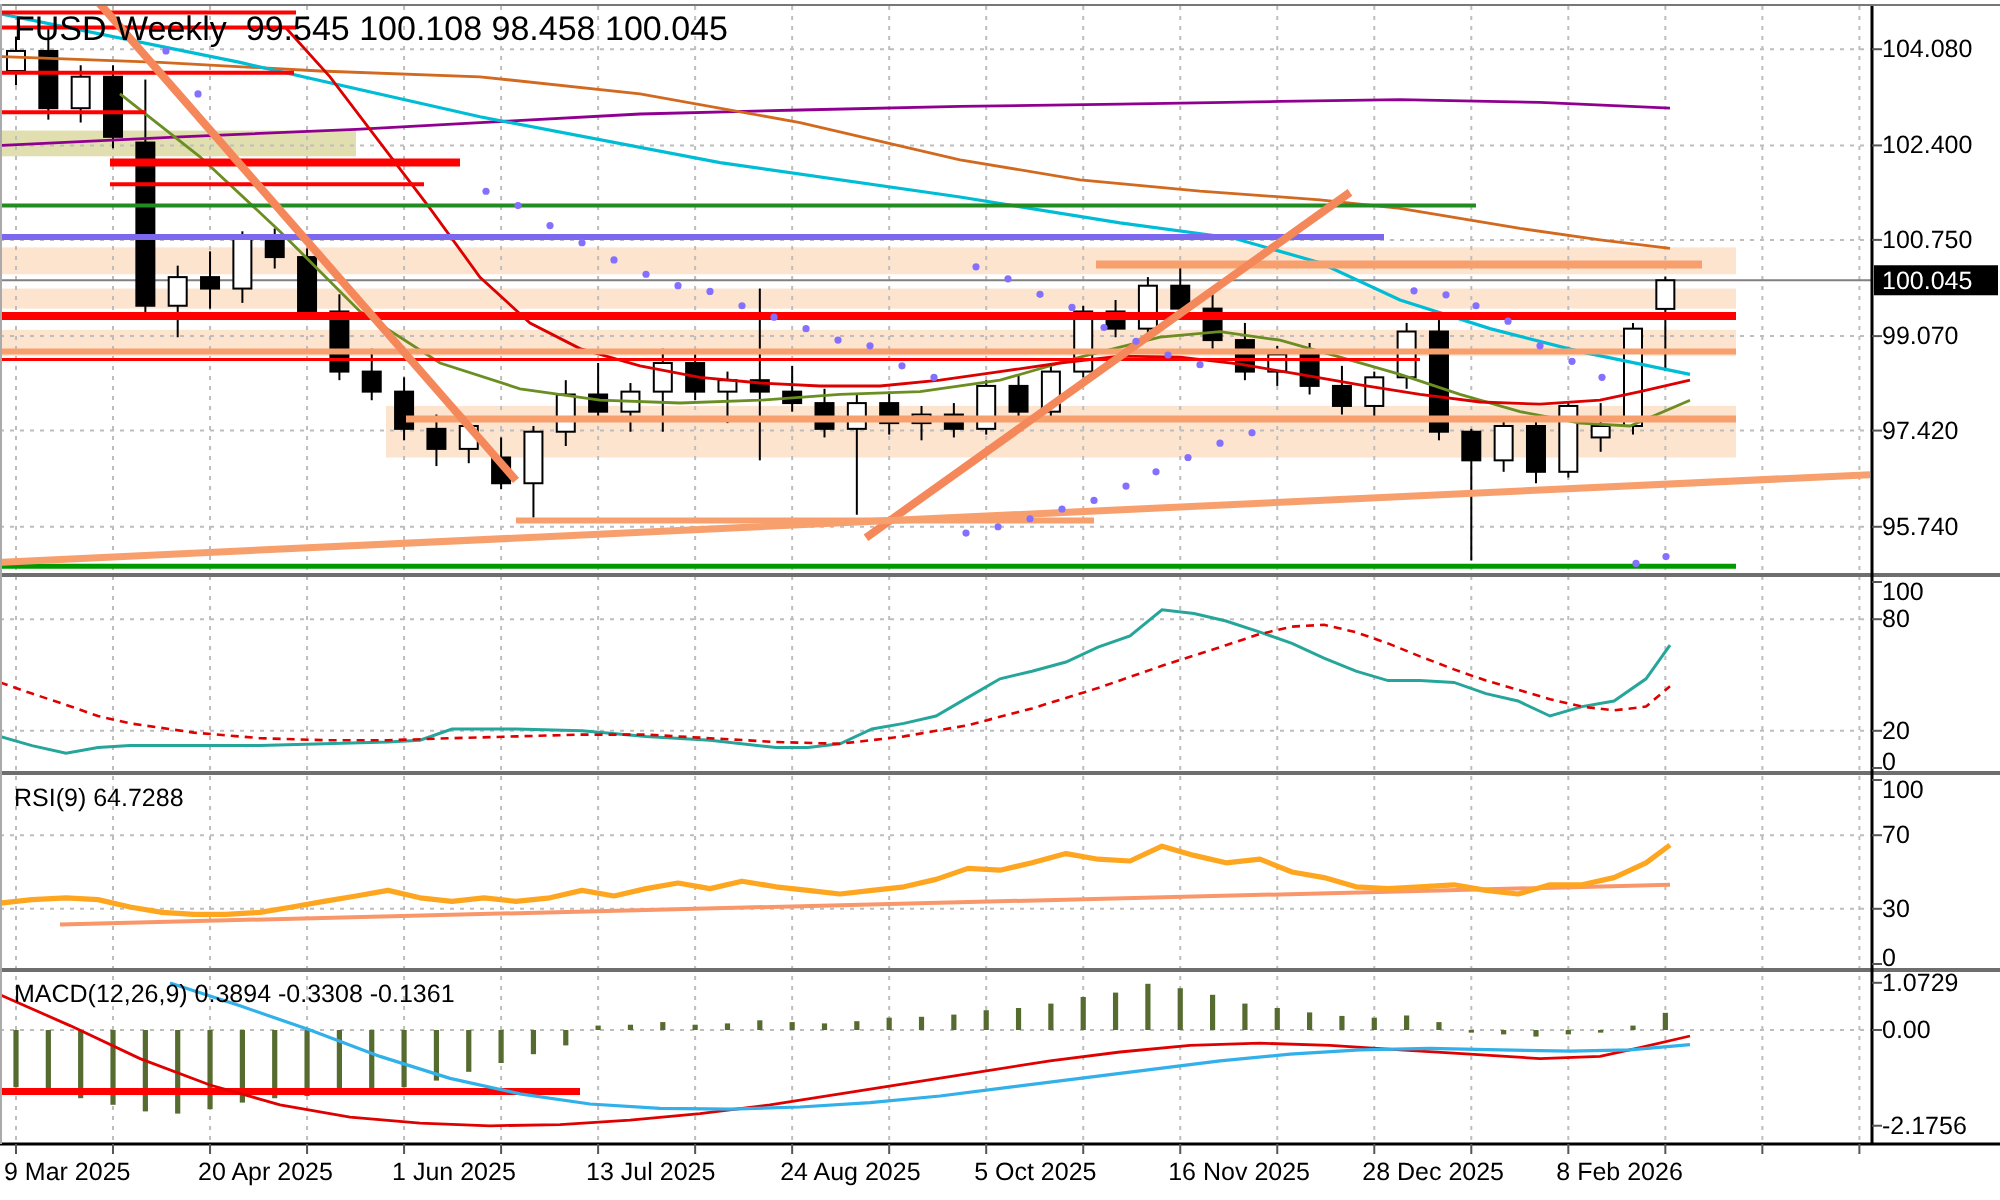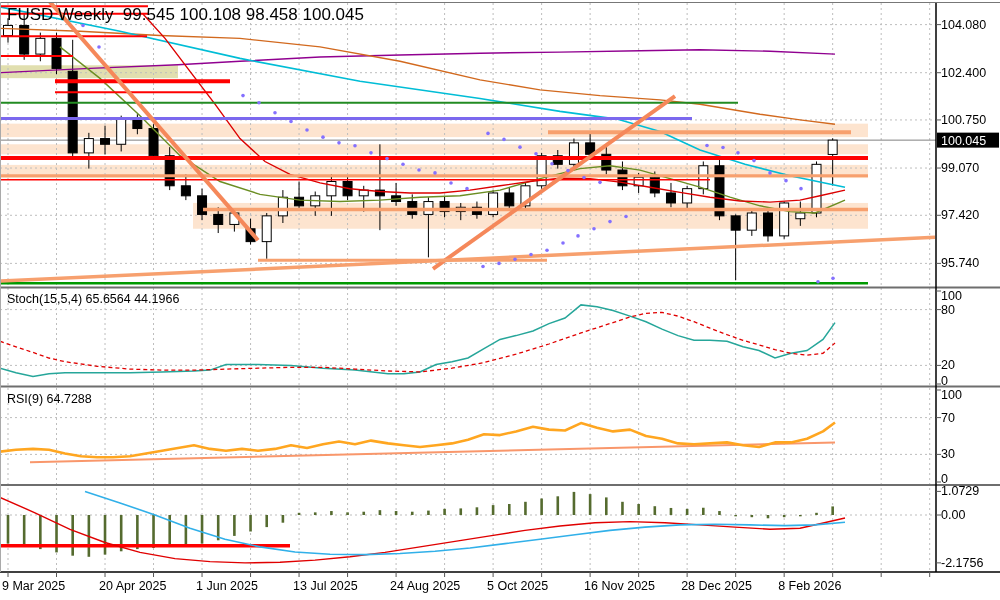--- a/index.html
+++ b/index.html
@@ -384,15 +384,15 @@
         <text x="196.04000000000002" y="590" font-size="12.5" font-family="Liberation Sans, sans-serif" fill="#000">1 Jun 2025</text>
         <text x="293.06000000000006" y="590" font-size="12.5" font-family="Liberation Sans, sans-serif" fill="#000">13 Jul 2025</text>
         <text x="390.08000000000004" y="590" font-size="12.5" font-family="Liberation Sans, sans-serif" fill="#000">24 Aug 2025</text>
         <text x="487.1" y="590" font-size="12.5" font-family="Liberation Sans, sans-serif" fill="#000">5 Oct 2025</text>
         <text x="584.1200000000001" y="590" font-size="12.5" font-family="Liberation Sans, sans-serif" fill="#000">16 Nov 2025</text>
         <text x="681.1400000000001" y="590" font-size="12.5" font-family="Liberation Sans, sans-serif" fill="#000">28 Dec 2025</text>
         <text x="778.1600000000001" y="590" font-size="12.5" font-family="Liberation Sans, sans-serif" fill="#000">8 Feb 2026</text>
       </g>
     </svg>
   <div id="title" class="ovl">FUSD Weekly  99.545 100.108 98.458 100.045</div>
-  <div id="stoch-label" class="ovl">Stoch(15,5,4) 65.6564 44.1966</div>
   <div id="rsi-label" class="ovl">RSI(9) 64.7288</div>
+  <div id="macd-label" class="ovl">MACD(12,26,9) 0.3894 -0.3308 -0.1361</div>
 </div>
 
 </body></html>

